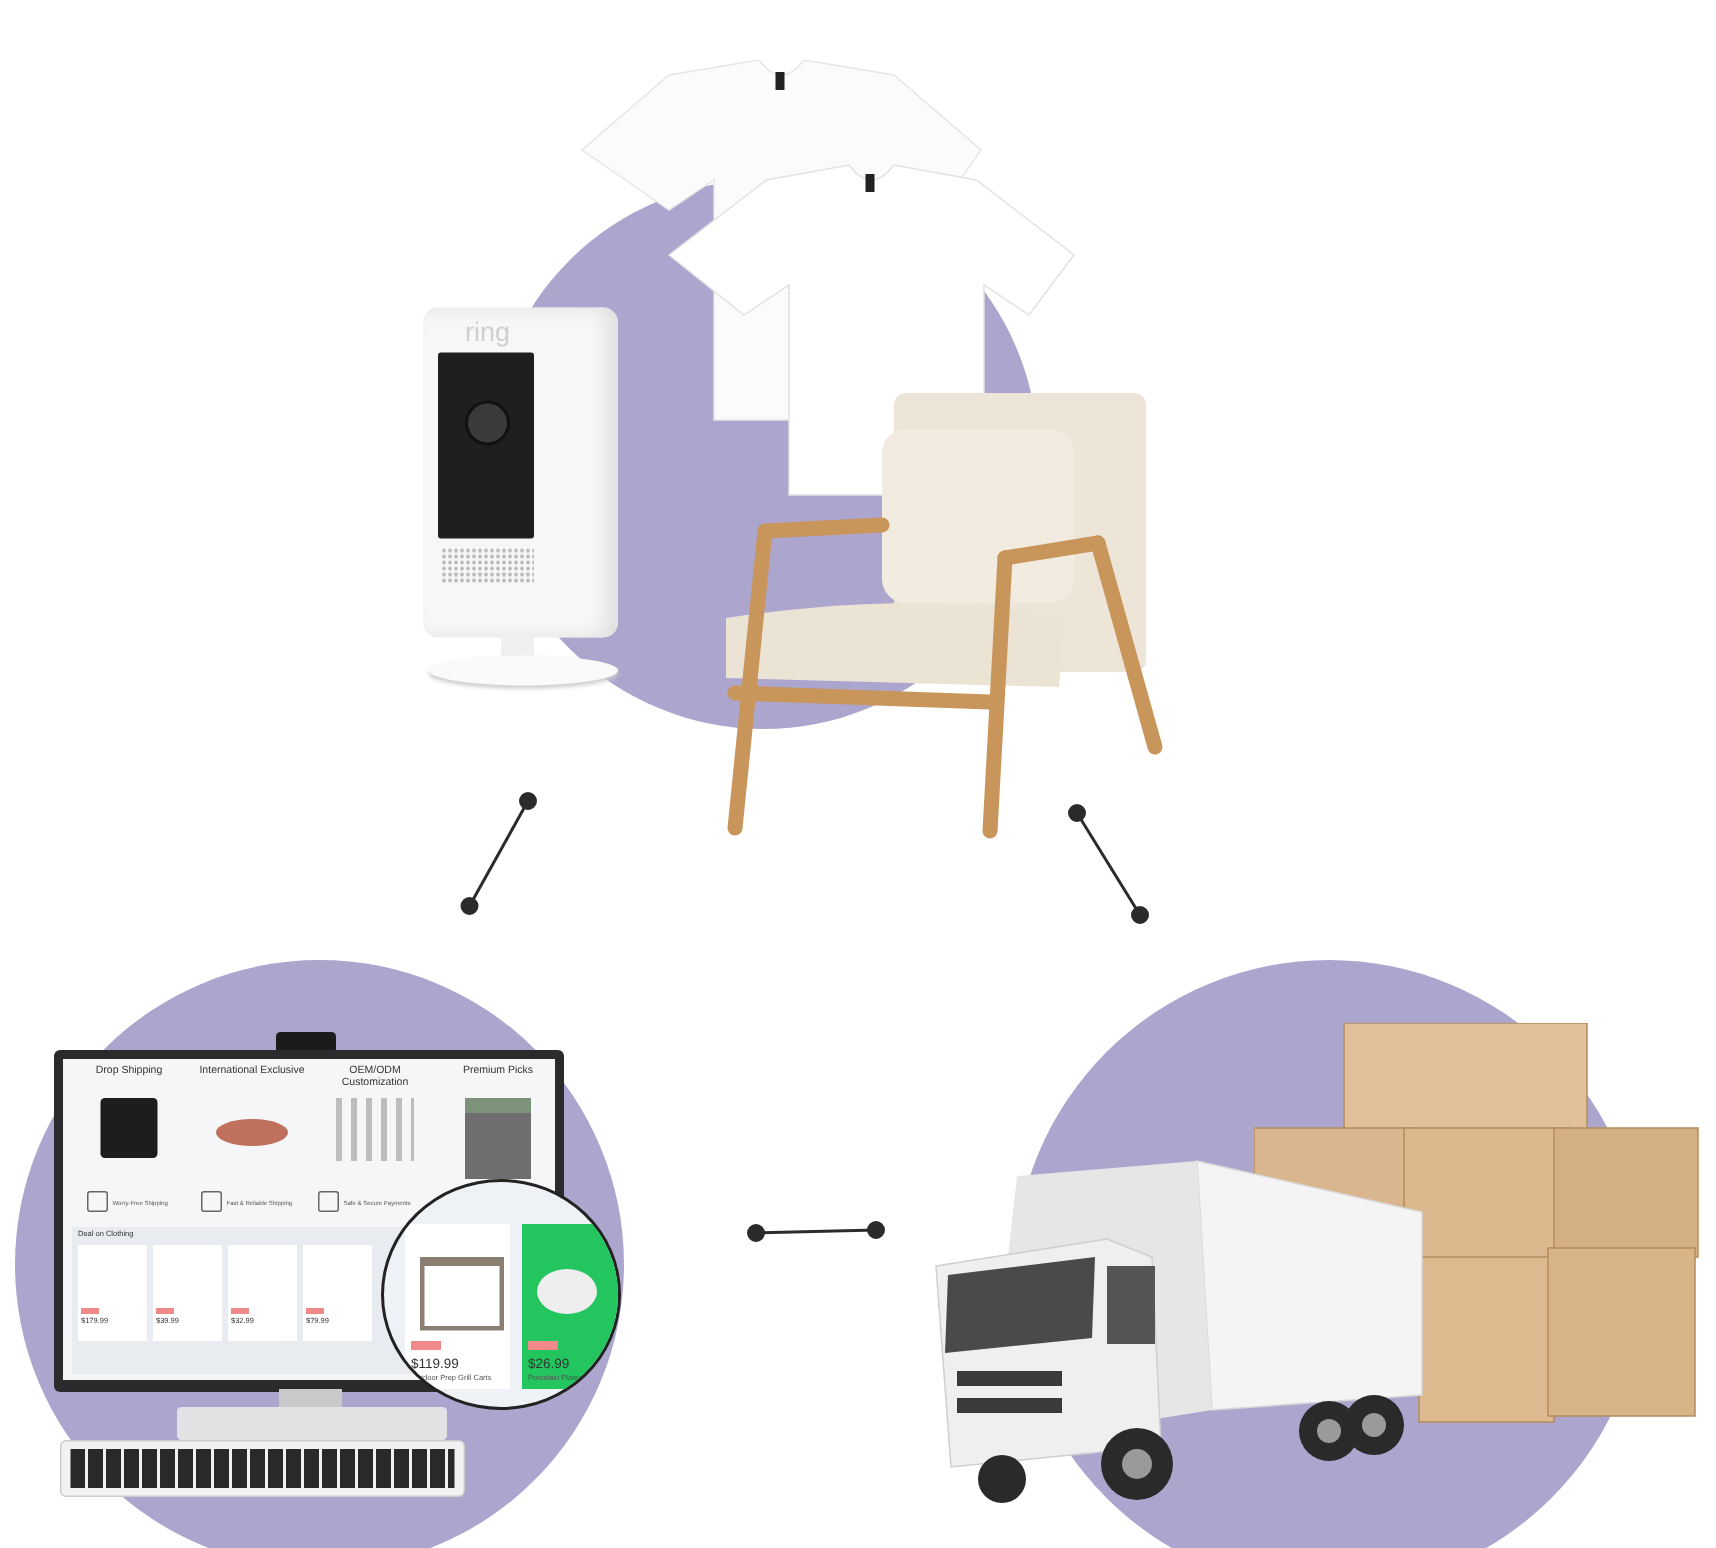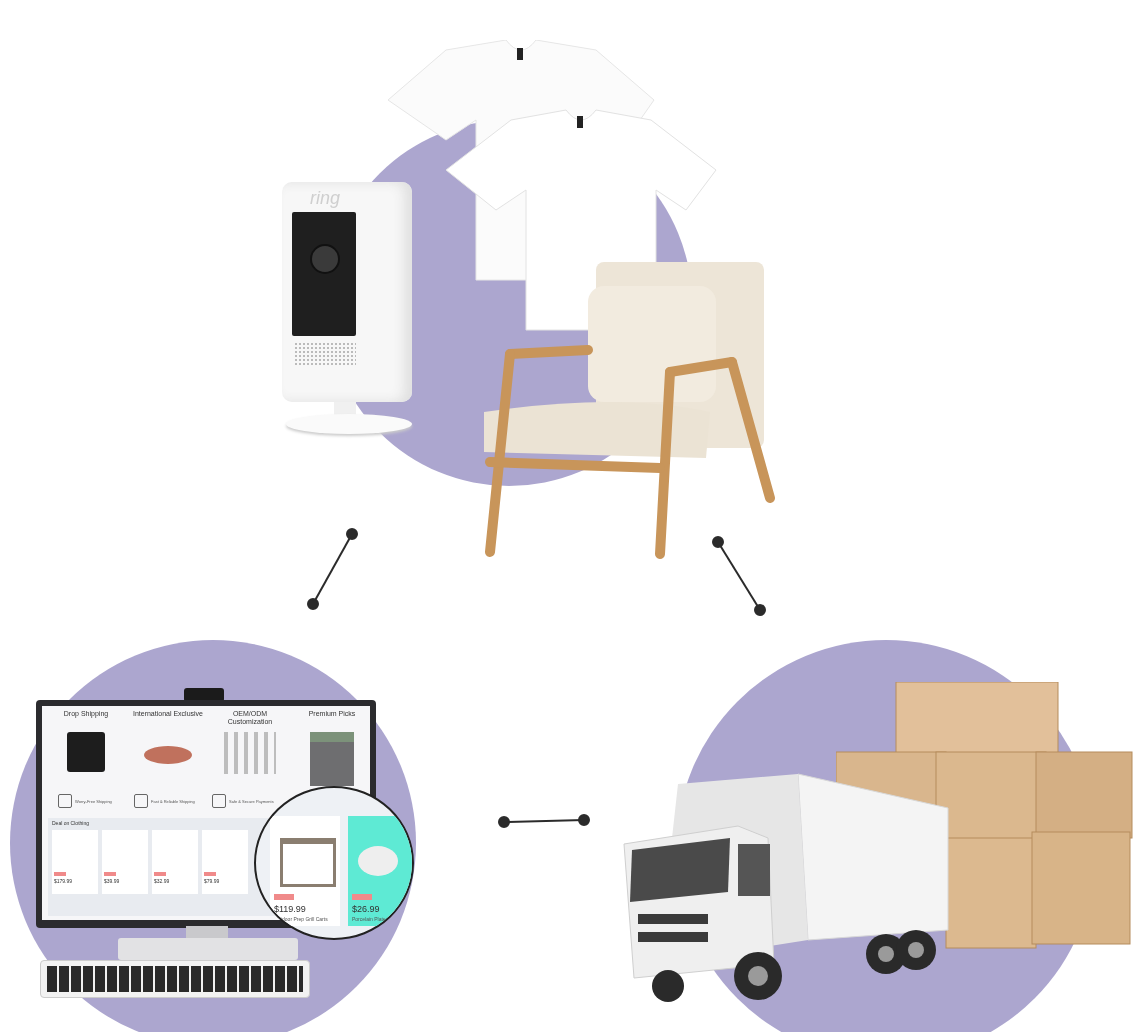--- a/index.html
+++ b/index.html
@@ -48,21 +48,21 @@
   </g>
 </svg>
 
 <svg class="abs" style="left:386px;top:40px;" width="340" height="300">
   <path d="M60 10 L120 0 Q135 20 150 0 L210 10 L268 60 L240 100 L210 80 L210 240 L90 240 L90 80 L60 100 L2 60 Z" fill="#fbfbfb" stroke="#e6e6e6"></path>
   <path d="M125 80 L180 70 Q195 90 210 70 L265 80 L330 130 L300 170 L270 150 L270 290 L140 290 L140 150 L110 170 L60 130 Z" fill="#ffffff" stroke="#e2e2e2"></path>
   <rect x="131" y="8" width="6" height="12" fill="#222"></rect>
   <rect x="191" y="76" width="6" height="12" fill="#222"></rect>
 </svg>
 
-<div class="abs" style="left:280px;top:182px;width:134px;height:256px;font-style:italic;">
+<div class="abs" style="left:280px;top:205px;width:134px;height:256px;">
   <div style="position:absolute;left:2px;top:0;width:130px;height:220px;background:#f7f7f7;border-radius:10px;box-shadow:inset -8px 0 12px #e0e0e0;"></div>
   <div style="position:absolute;left:30px;top:6px;font-size:18px;color:#cfcfcf;">ring</div>
   <div style="position:absolute;left:12px;top:30px;width:64px;height:124px;background:#1f1f1f;border-radius:2px;"></div>
   <div style="position:absolute;left:30px;top:62px;width:26px;height:26px;border-radius:50%;background:#3a3a3a;border:2px solid #111;"></div>
   <div style="position:absolute;left:14px;top:160px;width:62px;height:24px;background:radial-gradient(#bbb 1px,transparent 1.5px) 0 0/4px 4px;"></div>
   <div style="position:absolute;left:54px;top:220px;width:22px;height:16px;background:#f0f0f0;"></div>
   <div style="position:absolute;left:6px;top:232px;width:126px;height:20px;background:#fafafa;border-radius:50%;box-shadow:0 2px 3px #ccc;"></div>
 </div>
 
 <svg class="abs" style="left:470px;top:262px;" width="310" height="300">
@@ -131,21 +131,21 @@
     </div>
   </div>
 </div>
 <div class="magnifier">
   <div style="position:absolute;left:14px;top:28px;width:70px;height:110px;background:#fff;text-align:right;">
     <div style="position:absolute;left:10px;top:22px;width:50px;height:40px;border:3px solid #8a7e70;border-top-width:6px;"></div>
     <div style="position:absolute;left:4px;top:78px;width:20px;height:6px;background:#f08a8a;"></div>
     <div style="position:absolute;left:4px;top:88px;font-size:9px;color:#333;">$119.99</div>
     <div style="position:absolute;left:4px;top:100px;font-size:5px;color:#555;white-space:nowrap;">Outdoor Prep Grill Carts</div>
   </div>
-  <div style="position:absolute;left:92px;top:28px;width:70px;height:110px;background:#5eead4;padding-left:22px;">
+  <div style="position:absolute;left:92px;top:28px;width:70px;height:110px;background:#22c55e;padding-left:22px;">
     <div style="position:absolute;left:10px;top:30px;width:40px;height:30px;border-radius:50%;background:#eee;"></div>
     <div style="position:absolute;left:4px;top:78px;width:20px;height:6px;background:#f08a8a;"></div>
     <div style="position:absolute;left:4px;top:88px;font-size:9px;color:#333;">$26.99</div>
     <div style="position:absolute;left:4px;top:100px;font-size:5px;color:#555;white-space:nowrap;">Porcelain Plates</div>
   </div>
 </div>
 <div class="stand"></div>
 <div class="base"></div>
 <div class="keyboard">
     <div class="keys"></div>

